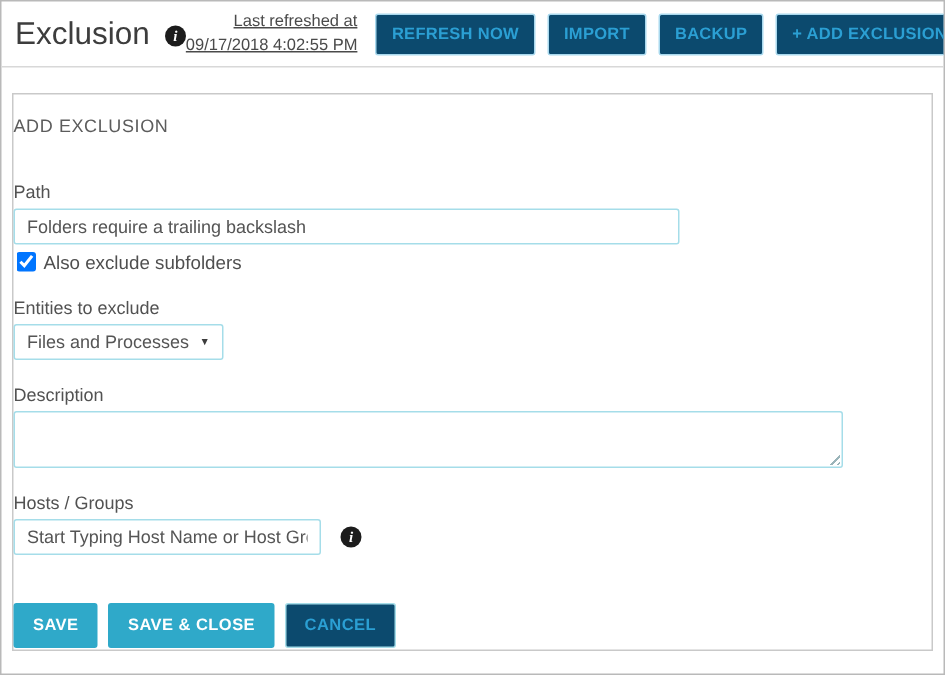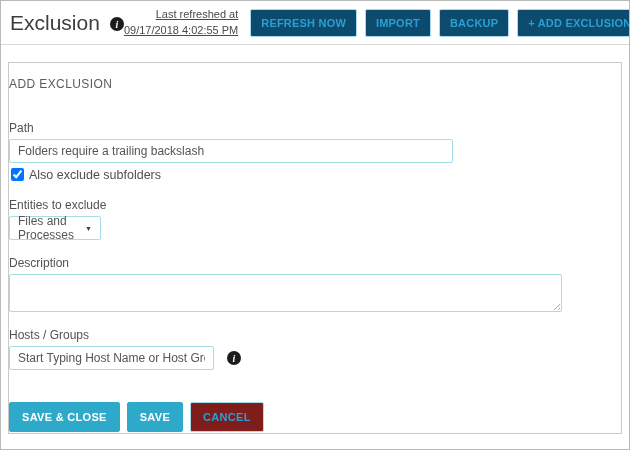--- a/index.html
+++ b/index.html
@@ -74,21 +74,21 @@
   .text-input.full { width: 444px; }
   .text-input.hosts { width: 205px; }
   .text-input::placeholder { color: #555; opacity: 1; }
   .checkbox-row {
     margin: 5px 0 0 2px;
     display: flex; 
     font-size: 12.5px; color: #4f4f4f;
   }
   .checkbox-row input { margin: 0 5px 0 0; width: 13px; height: 13px; }
   .select-box {
-    width: 92px; height: 24px;
+    width: 140px; height: 24px;
     border: 1px solid #a5dde9; border-radius: 2px;
     display: flex; align-items: center; justify-content: space-between;
     padding: 0 8px; font-size: 12px; color: #555;
     cursor: pointer; background: #fff;
   }
   .select-arrow { font-size: 7px; color: #3d3d3d; }
   .ta-wrap { position: relative; width: 553px; }
   .ta-wrap textarea {
     display: block; width: 553px; height: 38px;
     border: 1px solid #a5dde9; border-radius: 2px;
@@ -104,21 +104,21 @@
   }
   .hosts-row { display: flex; align-items: center; }
   .hosts-row .info-badge { margin-left: 13px; margin-top: 0; cursor: pointer; }
   .actions { margin-top: 32px; display: flex; }
   .btn {
     font-family: inherit; font-weight: 700; font-size: 11px;
     letter-spacing: .3px; border-radius: 2px;
     padding: 8px 12px; margin-right: 7px; cursor: pointer;
   }
   .btn-filled { background: #2fa9c9; color: #fff; border: 1px solid #2fa9c9; }
-  .btn-outline { background: #7f1d1d; color: #2b9fd3; border: 1px solid #a5dde9; }
+  .btn-outline { background: #0c4a6e; color: #2b9fd3; border: 1px solid #a5dde9; }
 </style>
 </head>
 <body>
 
 <div class="page">
 
   <div class="hdr">
     <div class="title-wrap">
       <h1 class="page-title">Exclusion</h1>
       <span class="info-badge">
@@ -169,19 +169,19 @@
       <label class="field-label">Hosts / Groups</label>
       <div class="hosts-row">
         <input type="text" class="text-input hosts" placeholder="Start Typing Host Name or Host Group" style="">
         <span class="info-badge">
           <span>i</span>
         </span>
       </div>
     </div>
 
     <div class="actions">
+      <button class="btn btn-filled">SAVE</button>
       <button class="btn btn-filled">SAVE &amp; CLOSE</button>
-      <button class="btn btn-filled">SAVE</button>
       <button class="btn btn-outline">CANCEL</button>
     </div>
   </div>
 
 </div>
 
 </body></html>

